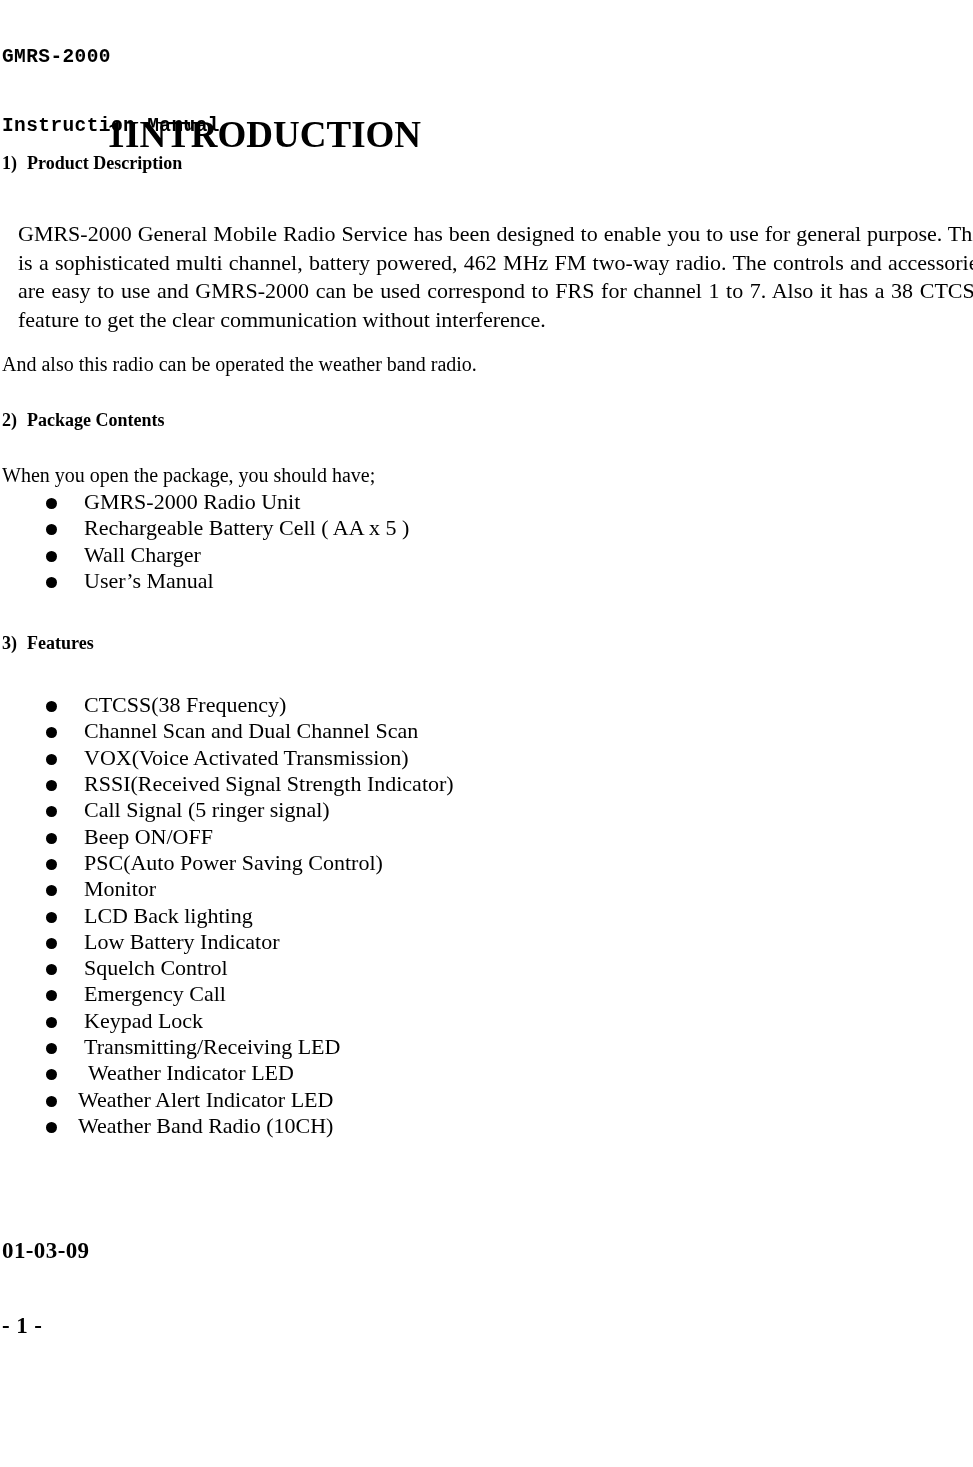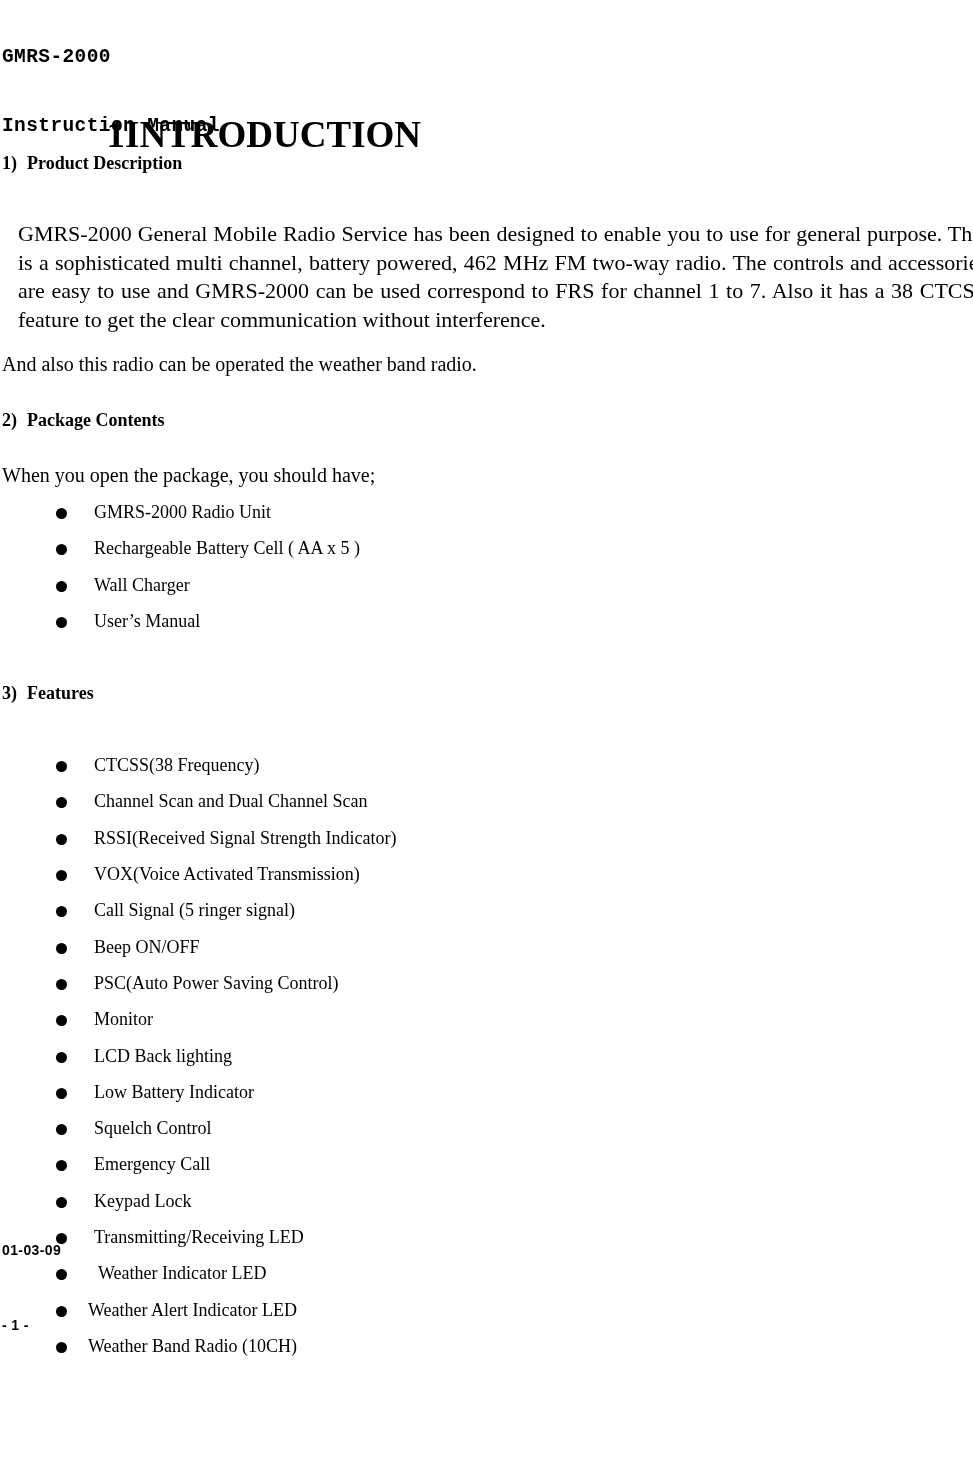--- a/index.html
+++ b/index.html
@@ -95,23 +95,23 @@
     line-height: 28.5px;
     text-align: left;
   }
 
   ul.bullets {
     margin: 0;
     padding: 0;
     list-style: none;
   }
   ul.bullets li {
-    margin: 10px;
+    margin: 0;
     padding: 0;
-    font-size: 18px;
+    font-size: 22px;
     line-height: 26.3px;
     white-space: nowrap;
     position: relative;
     height: 26.3px;
   }
   ul.bullets li .dot {
     position: absolute;
     left: 44px;
     top: 9px;
     width: 11px;
@@ -127,23 +127,23 @@
   ul.bullets li.tight .txt { padding-left: 76px; }
   ul.bullets li.loose .txt { padding-left: 86px; }
   .gap-md { height: 26px; }
   .gap-lg { height: 34px; }
 
   
   .doc-footer {
     position: absolute;
     left: 2px;
     bottom: 8px;
-    font-family: Liberation Sans, sans-serif;
-    font-weight: bold;
-    font-size: 14px;
+    font-family: Liberation Serif, serif;
+    font-weight: bold;
+    font-size: 23px;
     line-height: 25px;
     letter-spacing: 0.4px;
     white-space: pre;
   }
 </style>
 </head>
 <body>
 
 <div class="page">
 
@@ -182,22 +182,22 @@
 
     <div class="gap-lg"></div>
 
     <h2 class="section-heading"><span>3)</span><span class="lbl">Features</span></h2>
 
     <div class="gap-lg"></div>
 
     <ul class="bullets">
       <li><span class="dot"></span><span class="txt">CTCSS(38 Frequency)</span></li>
       <li><span class="dot"></span><span class="txt">Channel Scan and Dual Channel Scan</span></li>
+      <li><span class="dot"></span><span class="txt">VOX(Voice Activated Transmission)</span></li>
       <li><span class="dot"></span><span class="txt">RSSI(Received Signal Strength Indicator)</span></li>
-      <li><span class="dot"></span><span class="txt">VOX(Voice Activated Transmission)</span></li>
       <li><span class="dot"></span><span class="txt">Call Signal (5 ringer signal)</span></li>
       <li><span class="dot"></span><span class="txt">Beep ON/OFF</span></li>
       <li><span class="dot"></span><span class="txt">PSC(Auto Power Saving Control)</span></li>
       <li><span class="dot"></span><span class="txt">Monitor</span></li>
       <li><span class="dot"></span><span class="txt">LCD Back lighting</span></li>
       <li><span class="dot"></span><span class="txt">Low Battery Indicator</span></li>
       <li><span class="dot"></span><span class="txt">Squelch Control</span></li>
       <li><span class="dot"></span><span class="txt">Emergency Call</span></li>
       <li><span class="dot"></span><span class="txt">Keypad Lock</span></li>
       <li><span class="dot"></span><span class="txt">Transmitting/Receiving LED</span></li>

